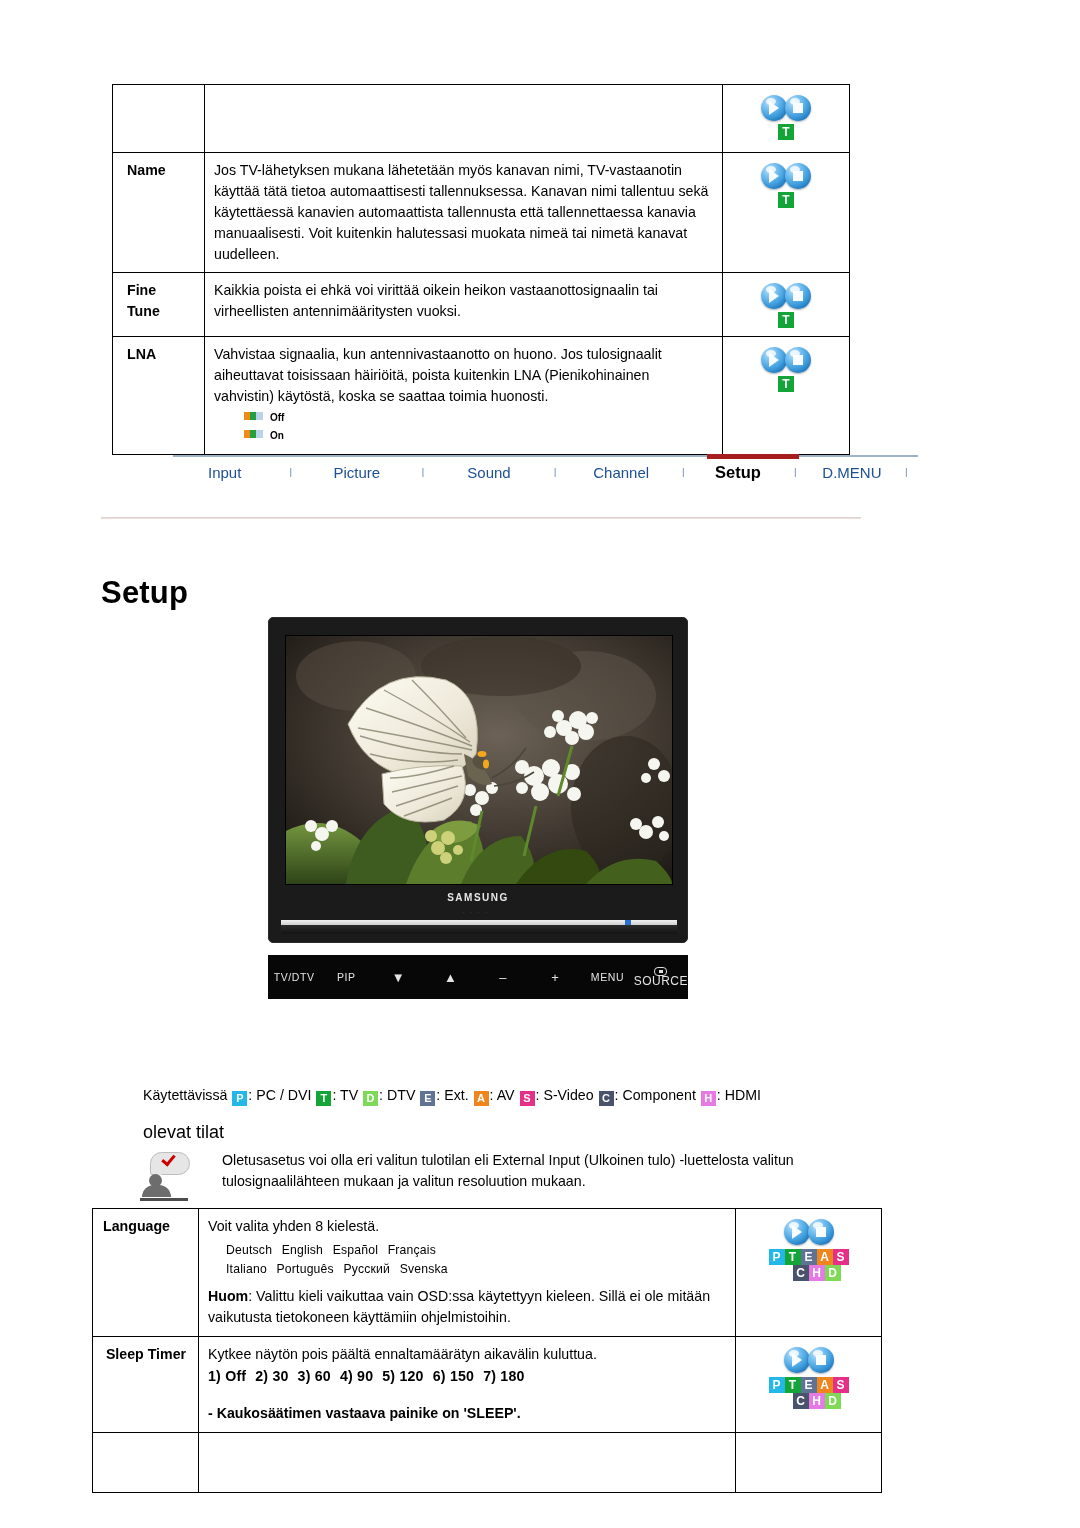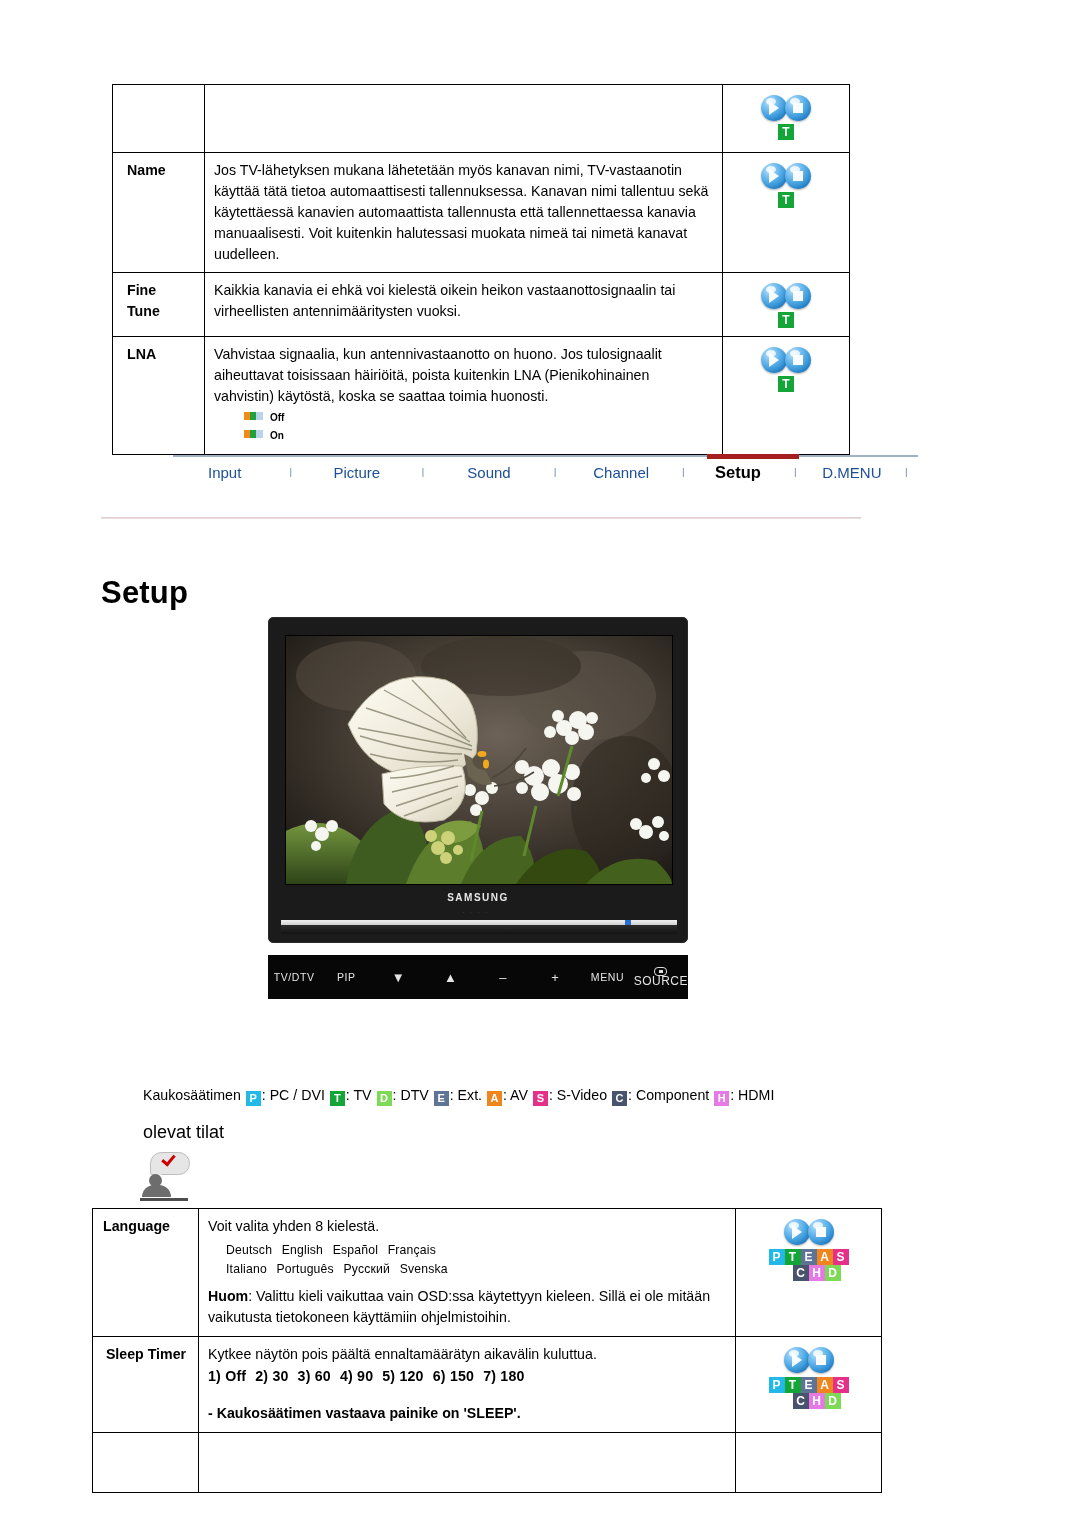--- a/index.html
+++ b/index.html
@@ -209,21 +209,21 @@
           <div class="badge-row">
             <span class="badge" style="background:#13a538">T</span>
           </div>
         </td>
       </tr>
       <tr>
         <td class="lbl">
           <span class="l2">Fine</span>
           <span class="l2">Tune</span>
         </td>
-        <td class="desc">Kaikkia kanavia ei ehkä voi kielestä oikein heikon vastaanottosignaalin tai virheellisten antennimääritysten vuoksi.</td>
+        <td class="desc">Kaikkia poista ei ehkä voi virittää oikein heikon vastaanottosignaalin tai virheellisten antennimääritysten vuoksi.</td>
         <td class="iconcell">
           <div class="sphere-pair">
             <span class="sphere play"><i class="gl"></i><i class="sym"></i></span><span class="sphere stop"><i class="gl"></i><i class="sym"></i></span>
           </div>
           <div class="badge-row">
             <span class="badge" style="background:#13a538">T</span>
           </div>
         </td>
       </tr>
       <tr>
@@ -420,41 +420,42 @@
           <span class="src-ic">
               <i></i>
             </span>
           <span class="src-lbl">SOURCE</span>
         </span>
       </div>
     </div>
   </div>
 
   <div id="legend">
-    <span>Kaukosäätimen</span>
+    <span>Käytettävissä</span>
     <span class="lg-badge" style="background:#22b9e8">P</span><span>: PC / DVI</span>
     <span class="lg-badge" style="background:#13a538">T</span><span>: TV</span>
     <span class="lg-badge" style="background:#7ed957">D</span><span>: DTV</span>
     <span class="lg-badge" style="background:#5f7494">E</span><span>: Ext.</span>
     <span class="lg-badge" style="background:#f0851e">A</span><span>: AV</span>
     <span class="lg-badge" style="background:#e5308a">S</span><span>: S-Video</span>
     <span class="lg-badge" style="background:#49536b">C</span><span>: Component</span>
     <span class="lg-badge" style="background:#e57ae5">H</span><span>: HDMI</span>
   </div>
   <div id="legend-line2">olevat tilat</div>
 
   <div id="note">
     <div class="note-icon">
       <span class="bub">
           <i class="chk"></i>
         </span>
       <span class="pers-head"></span>
       <span class="pers-body"></span>
       <span class="pers-base"></span>
     </div>
+    <div class="note-text">Oletusasetus voi olla eri valitun tulotilan eli External Input (Ulkoinen tulo) -luettelosta valitun tulosignaalilähteen mukaan ja valitun resoluution mukaan.</div>
   </div>
 
   <table class="tbl" id="table-bottom">
     <colgroup>
         <col class="c1">
         <col class="c2">
         <col class="c3">
       </colgroup>
     <tbody>
       <tr>

